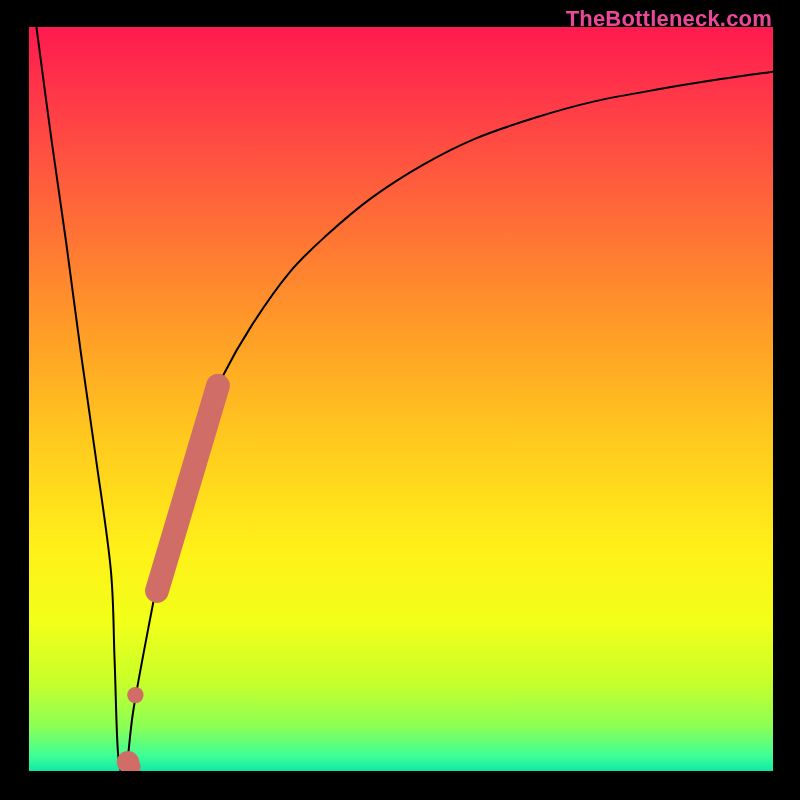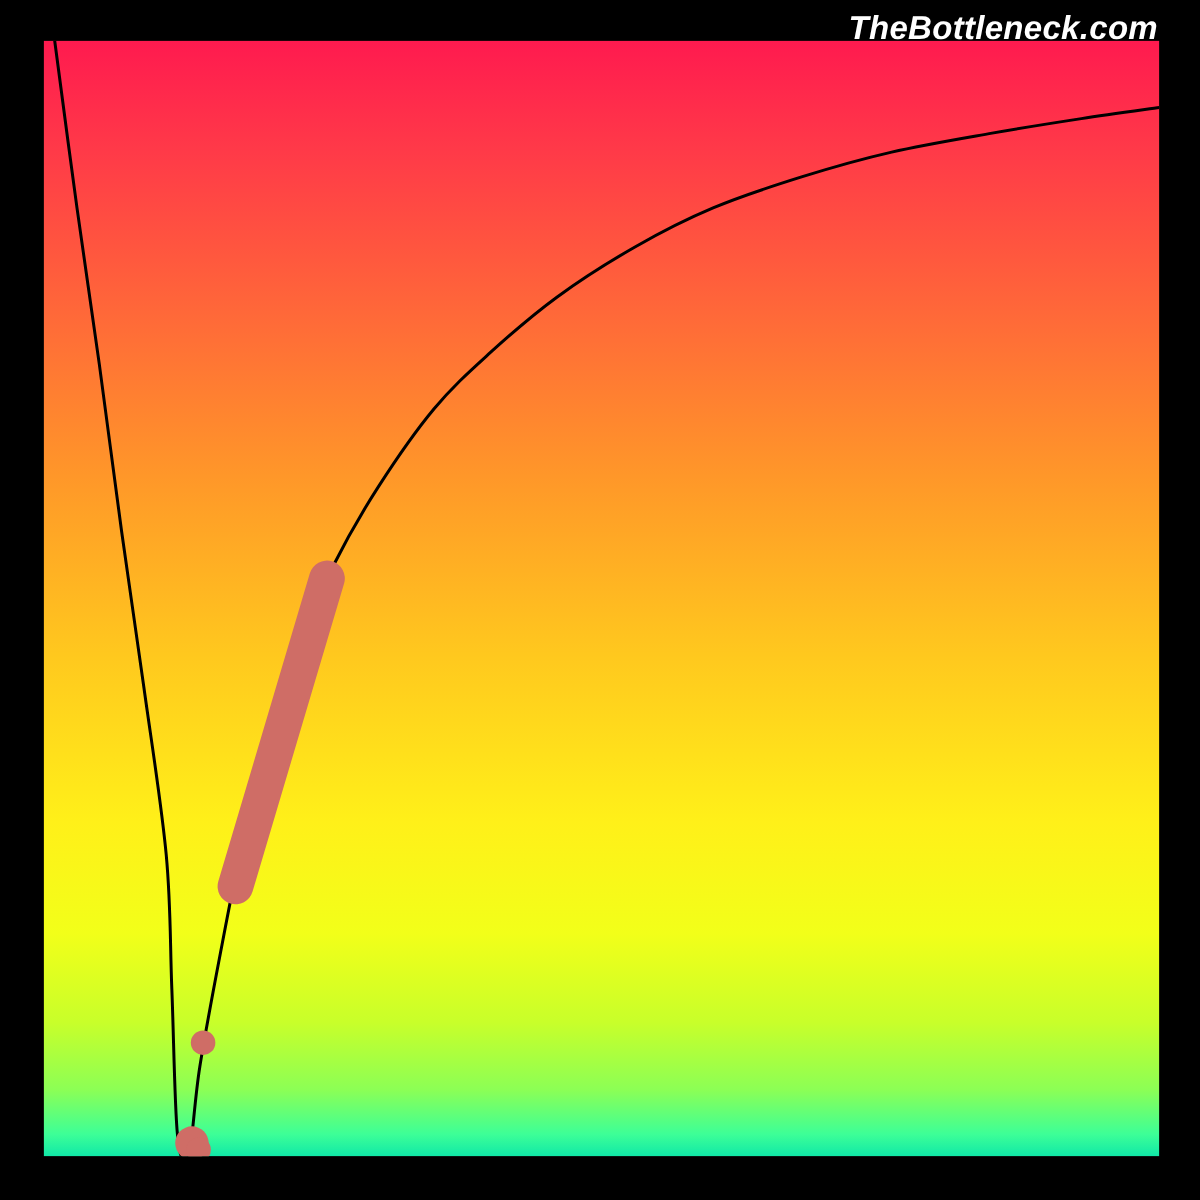--- a/index.html
+++ b/index.html
@@ -36,23 +36,22 @@
     width: 100%;
     height: 100%;
   }
   .watermark {
     position: absolute;
     top: 6px;
     right: 28px;
     font-family: Arial, Helvetica, sans-serif;
     font-size: 22px;
     font-weight: 600;
-    color: #ffffff;
+    color: #ec4899;
     letter-spacing: 0.2px;
-    font-style: italic;
   }
 </style>
 </head>
 <body>
 
 <div class="stage">
 
   <div class="watermark">TheBottleneck.com</div>
 
   <div class="plot-area">

